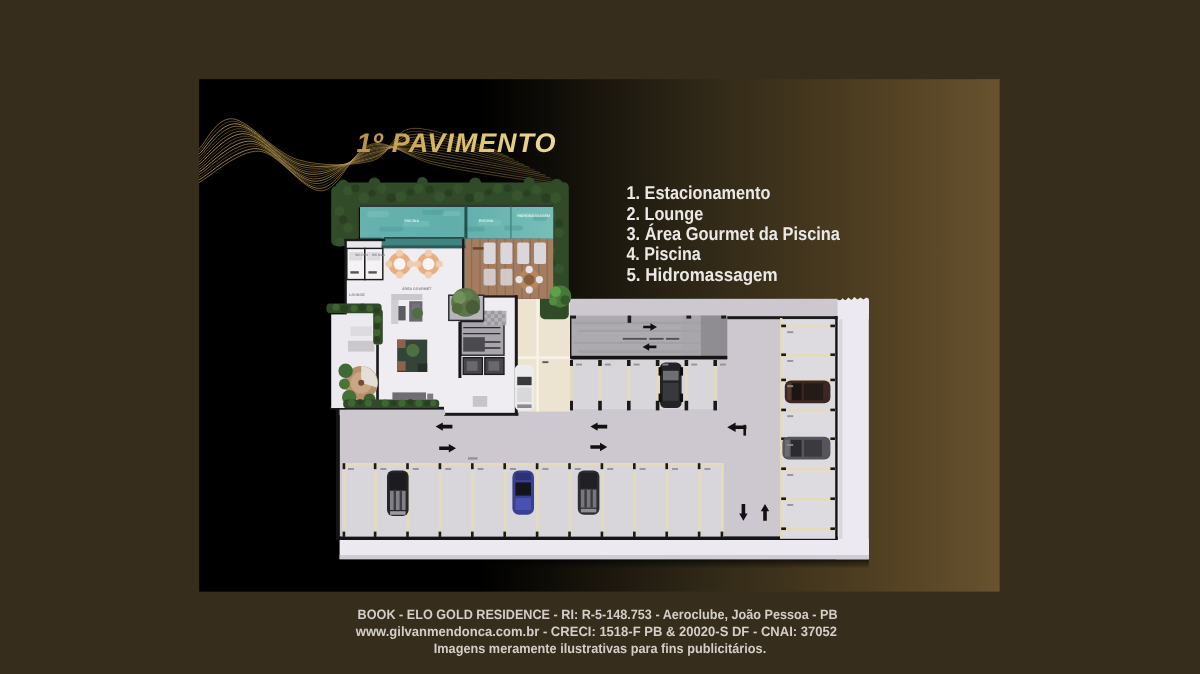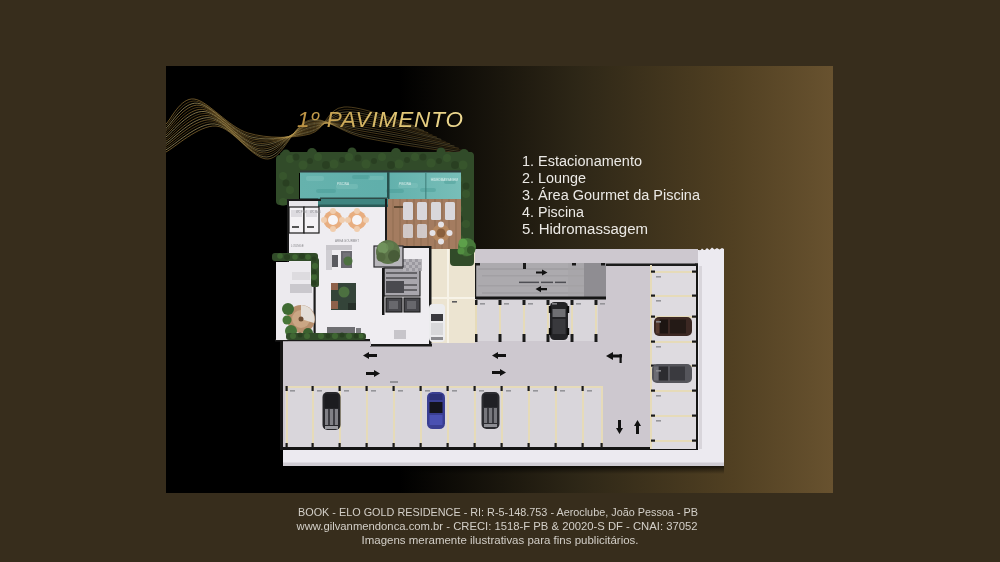--- a/index.html
+++ b/index.html
@@ -1,17 +1,17 @@
 <!DOCTYPE html>
 <html><head>
 <meta charset="utf-8">
 <style>
   html,body{margin:0;padding:0;}
   body{width:1000px;height:562px;overflow:hidden;background:#372d1c;font-family:"Liberation Sans",sans-serif;}
-  #stage{position:relative;width:1000px;height:562px;}
+  #stage{position:relative;width:1000px;height:562px;font-weight:bold;}
   svg{position:absolute;top:0;left:0;}
 </style>
 </head>
 <body>
 <div id="stage">
 <svg width="1000" height="562" viewBox="0 0 1000 562">
   <defs>
     <linearGradient id="panelg" x1="0" y1="0" x2="1" y2="0">
       <stop offset="0" stop-color="#000000"></stop>
       <stop offset="0.35" stop-color="#000000"></stop>

